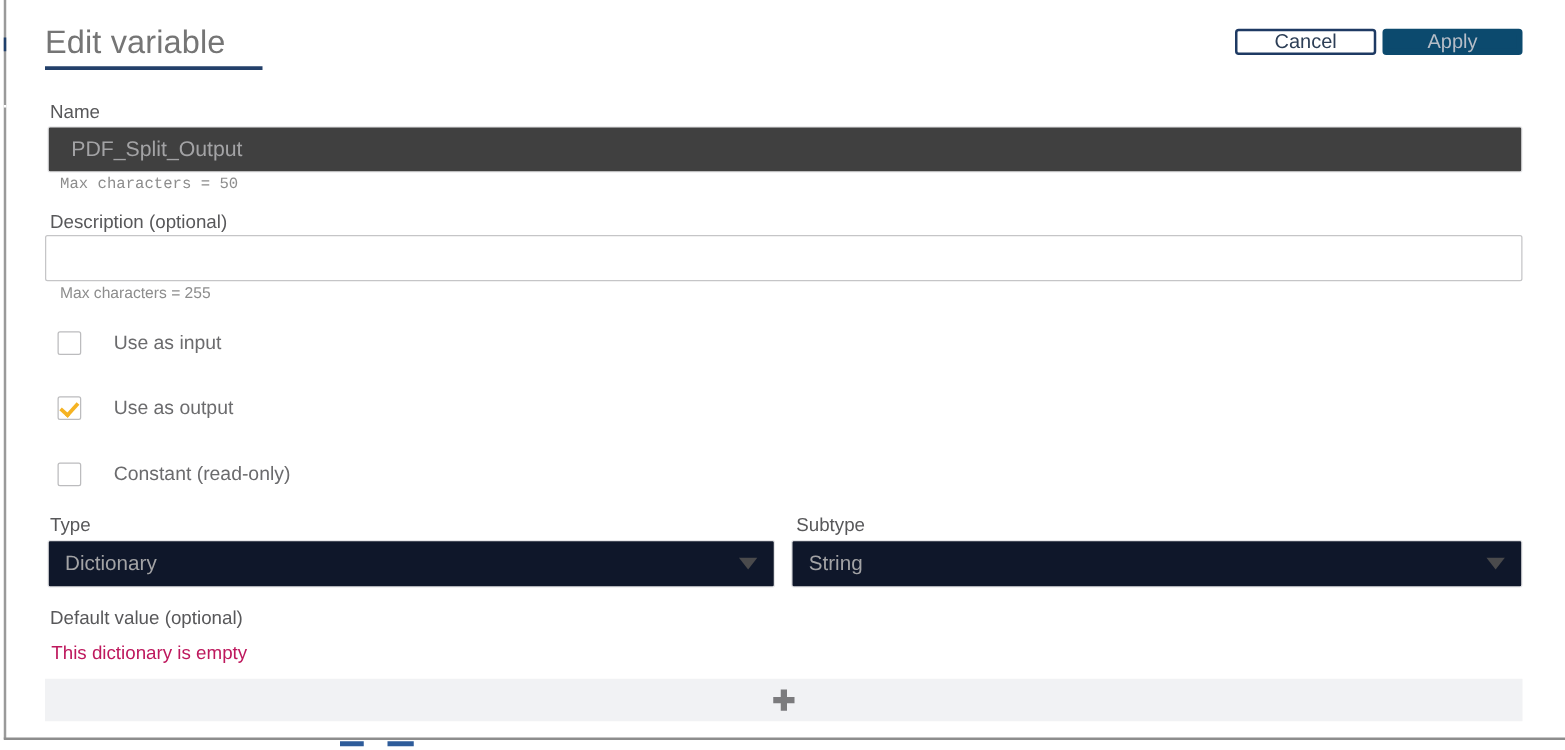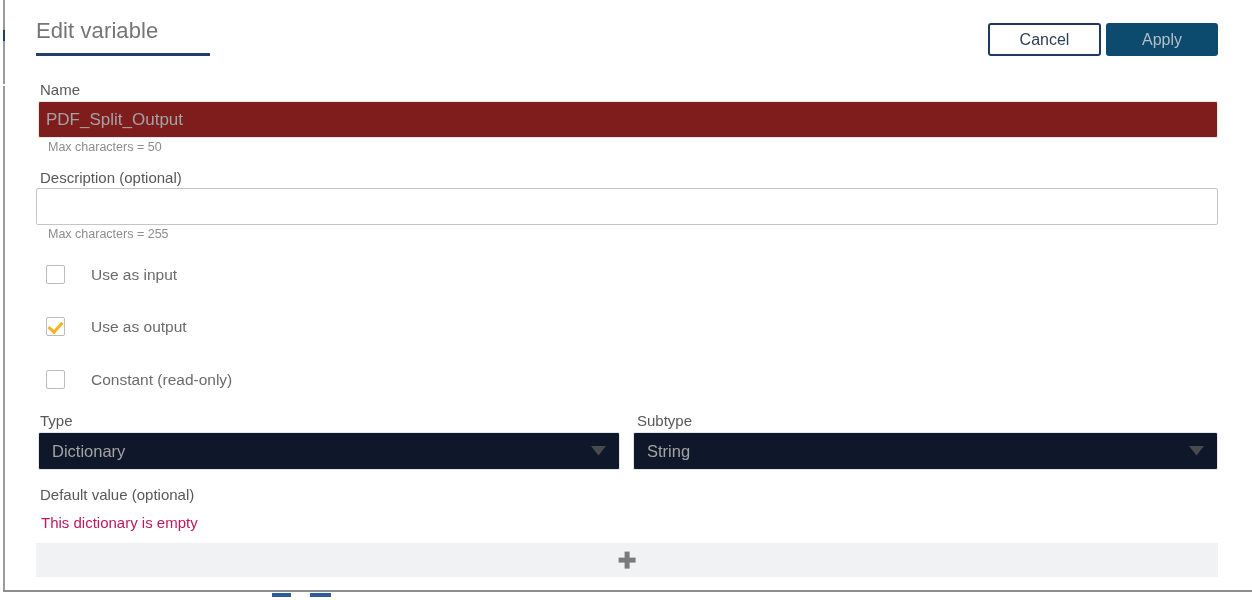--- a/index.html
+++ b/index.html
@@ -73,38 +73,38 @@
     top: 0;
     width: 1252px;
     height: 590px;
   }
 
   
   .page-title {
     position: absolute;
     left: 36px;
     top: 18px;
-    font-size: 22px;
+    font-size: 26px;
     color: #757575;
     letter-spacing: 0.1px;
     white-space: nowrap;
   }
   .title-underline {
     position: absolute;
     left: 36px;
     top: 53px;
     width: 174px;
     height: 3px;
     background: #23406a;
   }
 
   .btn {
     position: absolute;
     box-sizing: border-box;
-    height: 33px;
+    height: 21px;
     font-size: 16px;
     font-family: "Liberation Sans", sans-serif;
     border-radius: 3px;
     display: flex;
     align-items: center;
     justify-content: center;
     cursor: pointer;
     user-select: none;
   }
   .btn-cancel {
@@ -136,28 +136,28 @@
     position: absolute;
     font-size: 12.5px;
     color: #8d8d8d;
     white-space: nowrap;
   }
 
   
   .input-readonly {
     position: absolute;
     box-sizing: border-box;
-    background: #7f1d1d;
+    background: #404040;
     border: 1px solid #e6e6e8;
     border-radius: 2px;
     font-size: 17px;
     color: #a3a3a5;
     display: flex;
     align-items: center;
-    padding-left: 7px;
+    padding-left: 18px;
     white-space: nowrap;
     overflow: hidden;
   }
   .input-text {
     position: absolute;
     box-sizing: border-box;
     background: #ffffff;
     border: 1px solid #c5c5c7;
     border-radius: 2px;
     font-size: 15px;
@@ -265,21 +265,21 @@
   <div class="content">
 
     <div class="page-title">Edit variable</div>
     <div class="title-underline"></div>
 
     <div class="btn btn-cancel">Cancel</div>
     <div class="btn btn-apply">Apply</div>
 
     <div class="field-label" style="left:40px; top:81px;">Name</div>
     <div class="input-readonly" style="left:38px; top:101px; width:1180px; height:37px;">PDF_Split_Output</div>
-    <div class="hint" style="left:48px; top:140px;">Max characters = 50</div>
+    <div class="hint" style="left:48px; top:140px;font-family:Liberation Mono, monospace;">Max characters = 50</div>
 
     <div class="field-label" style="left:40px; top:169px;">Description (optional)</div>
     <textarea class="input-text" style="left: 36px; top: 188px; width: 1182px; height: 37px;" placeholder=""></textarea>
     <div class="hint" style="left:48px; top:227px;">Max characters = 255</div>
 
     <div class="cb-row" style="left:46px; top:265px;">
       <span class="cb-box"></span>
       <span class="cb-label">Use as input</span>
     </div>
 

